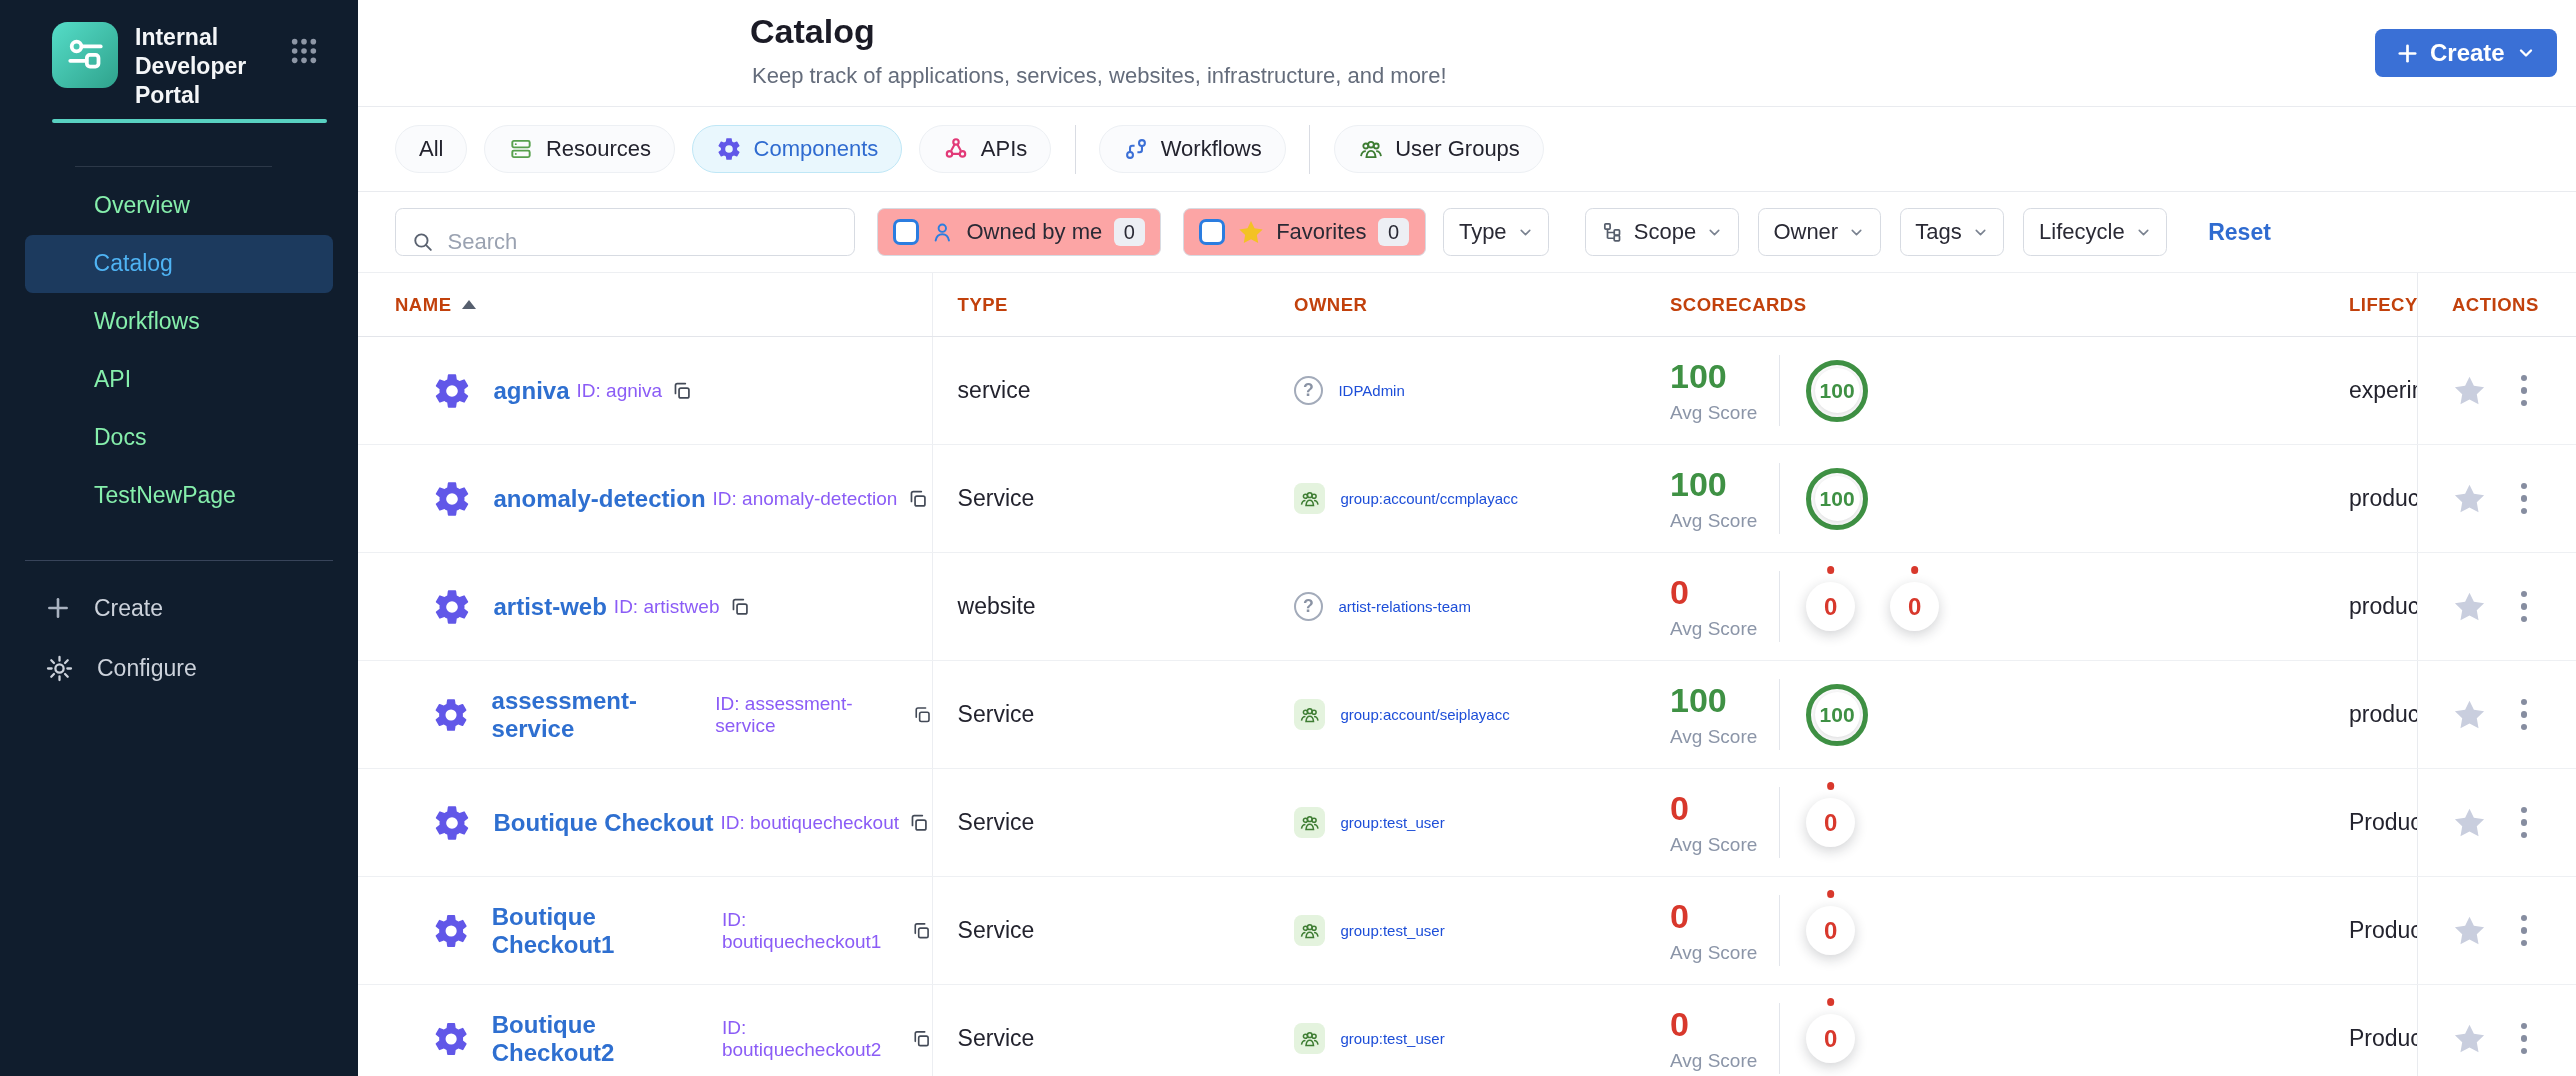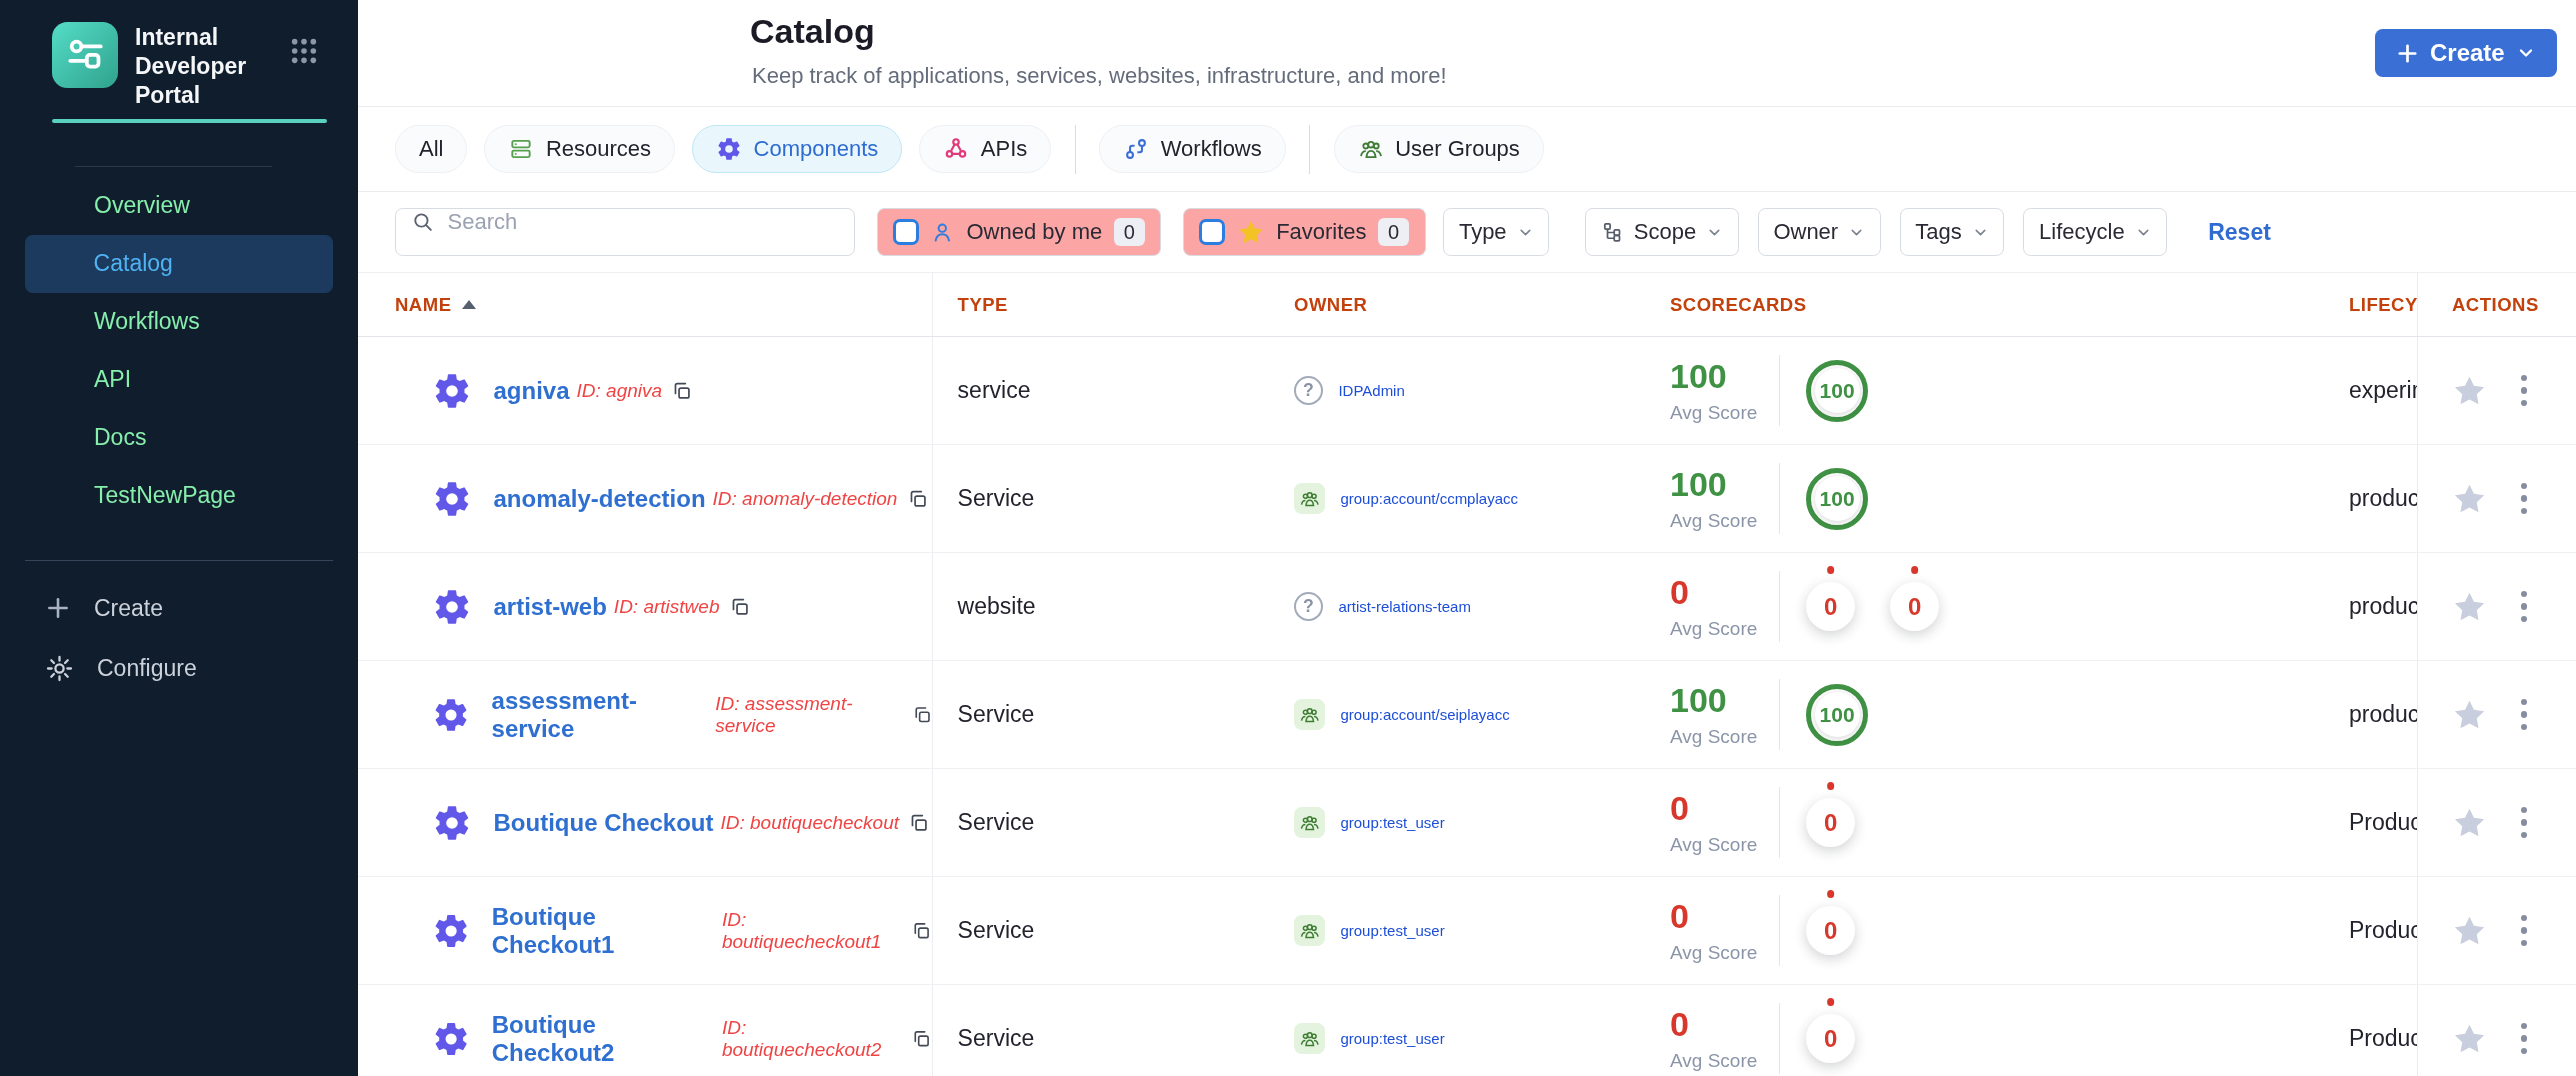--- a/index.html
+++ b/index.html
@@ -40,21 +40,21 @@
   .tabsbar { height:85px; border-bottom:1.5px solid #e9ebef; display:flex; align-items:center;
     padding-left:37px; gap:17px; }
   .pill { height:48px; border-radius:24px; border:1.5px solid #edf0f4; background:#fafbfd;
     display:flex; align-items:center; gap:11.5px; padding:0 23px; font-size:22px; color:#23232e; cursor:pointer; }
   .pill.selected { background:#e9f7fd; border-color:#bfe7f6; color:#2f6bd0; }
   .tab-divider { width:1.5px; height:49px; background:#d9dce3; margin:0 6.2px; }
 
   .filterbar { height:81px; border-bottom:1.5px solid #edeff2; display:flex; align-items:center;
     padding-left:37px; }
   .searchbox { width:460px; height:48px; border:1.5px solid #d7dbe2; border-radius:7.7px;
-    display:flex; align-items:flex-start; gap:12.3px; padding:0 15.4px; }
+    display:flex; align-items:flex-end; gap:12.3px; padding:0 15.4px; }
   .searchbox input { border:none; outline:none; font-size:22px; color:#2a2a35; width:100%;
     font-family:inherit; }
   .searchbox input::placeholder { color:#9aa2b1; }
   .chkgroup { height:48px; border:1.5px solid #d7dbe2; border-radius:7.7px; background:#fca5a5;
     display:flex; align-items:center; gap:11.5px; padding:0 15.4px; margin-left:21.5px;
     font-size:22px; color:#2a2a35; cursor:pointer; }
   .checkbox { width:26px; height:26px; border:3.1px solid #2b7de0; border-radius:7px; background:#fff; flex:none; }
   .badge { background:#edeff4; border-radius:6.2px; padding:2.3px 10px; font-size:20px; color:#2a2a35; }
   .dropdown { height:48px; border:1.5px solid #d7dbe2; border-radius:7.7px; background:#fff;
     display:flex; align-items:center; gap:10px; padding:0 14.6px; margin-left:19px;
@@ -73,21 +73,21 @@
   .c-life { width:68px; overflow:hidden; white-space:nowrap; }
   .c-actions { width:159px; border-left:1.5px solid #e9ebef; padding-left:34px; background:#fff; }
   .sort-asc { width:0; height:0; border-left:7px solid transparent; border-right:7px solid transparent;
     border-bottom:9.2px solid #565f6e; margin-left:10.8px; }
 
   .row { display:flex; height:108px; border-bottom:1.5px solid #eef0f3; }
   .row > div { display:flex; align-items:center; }
   .namewrap { margin-left:37px; display:flex; align-items:center; gap:21.5px; }
   .namecol { display:flex; flex-direction:row; gap:7px; }
   .entity-name { font-size:24px; font-weight:700; color:#2e6fd0; text-decoration:none; cursor:pointer; }
-  .idrow { display:flex; align-items:center; gap:9.2px; font-size:19px; color:#ef4444;font-style:italic; }
+  .idrow { display:flex; align-items:center; gap:9.2px; font-size:19px; color:#8b5cf6; }
   .type-text, .life-text { font-size:23px; color:#23232e; }
   .ownerwrap { display:flex; align-items:center; gap:15.4px; }
   .owner-text { font-size:15px; color:#1d4ed8; }
   .q-icon { width:29px; height:29px; border-radius:50%; border:2.3px solid #a3abba;
     color:#8a93a4; font-size:17.7px; font-weight:700; display:flex; align-items:center;
     justify-content:center; flex:none; }
   .q-icon::before { content:"?"; }
   .grp-icon { width:31px; height:31px; border-radius:7.7px; background:#e4f3de;
     display:flex; align-items:center; justify-content:center; flex:none; }
 

